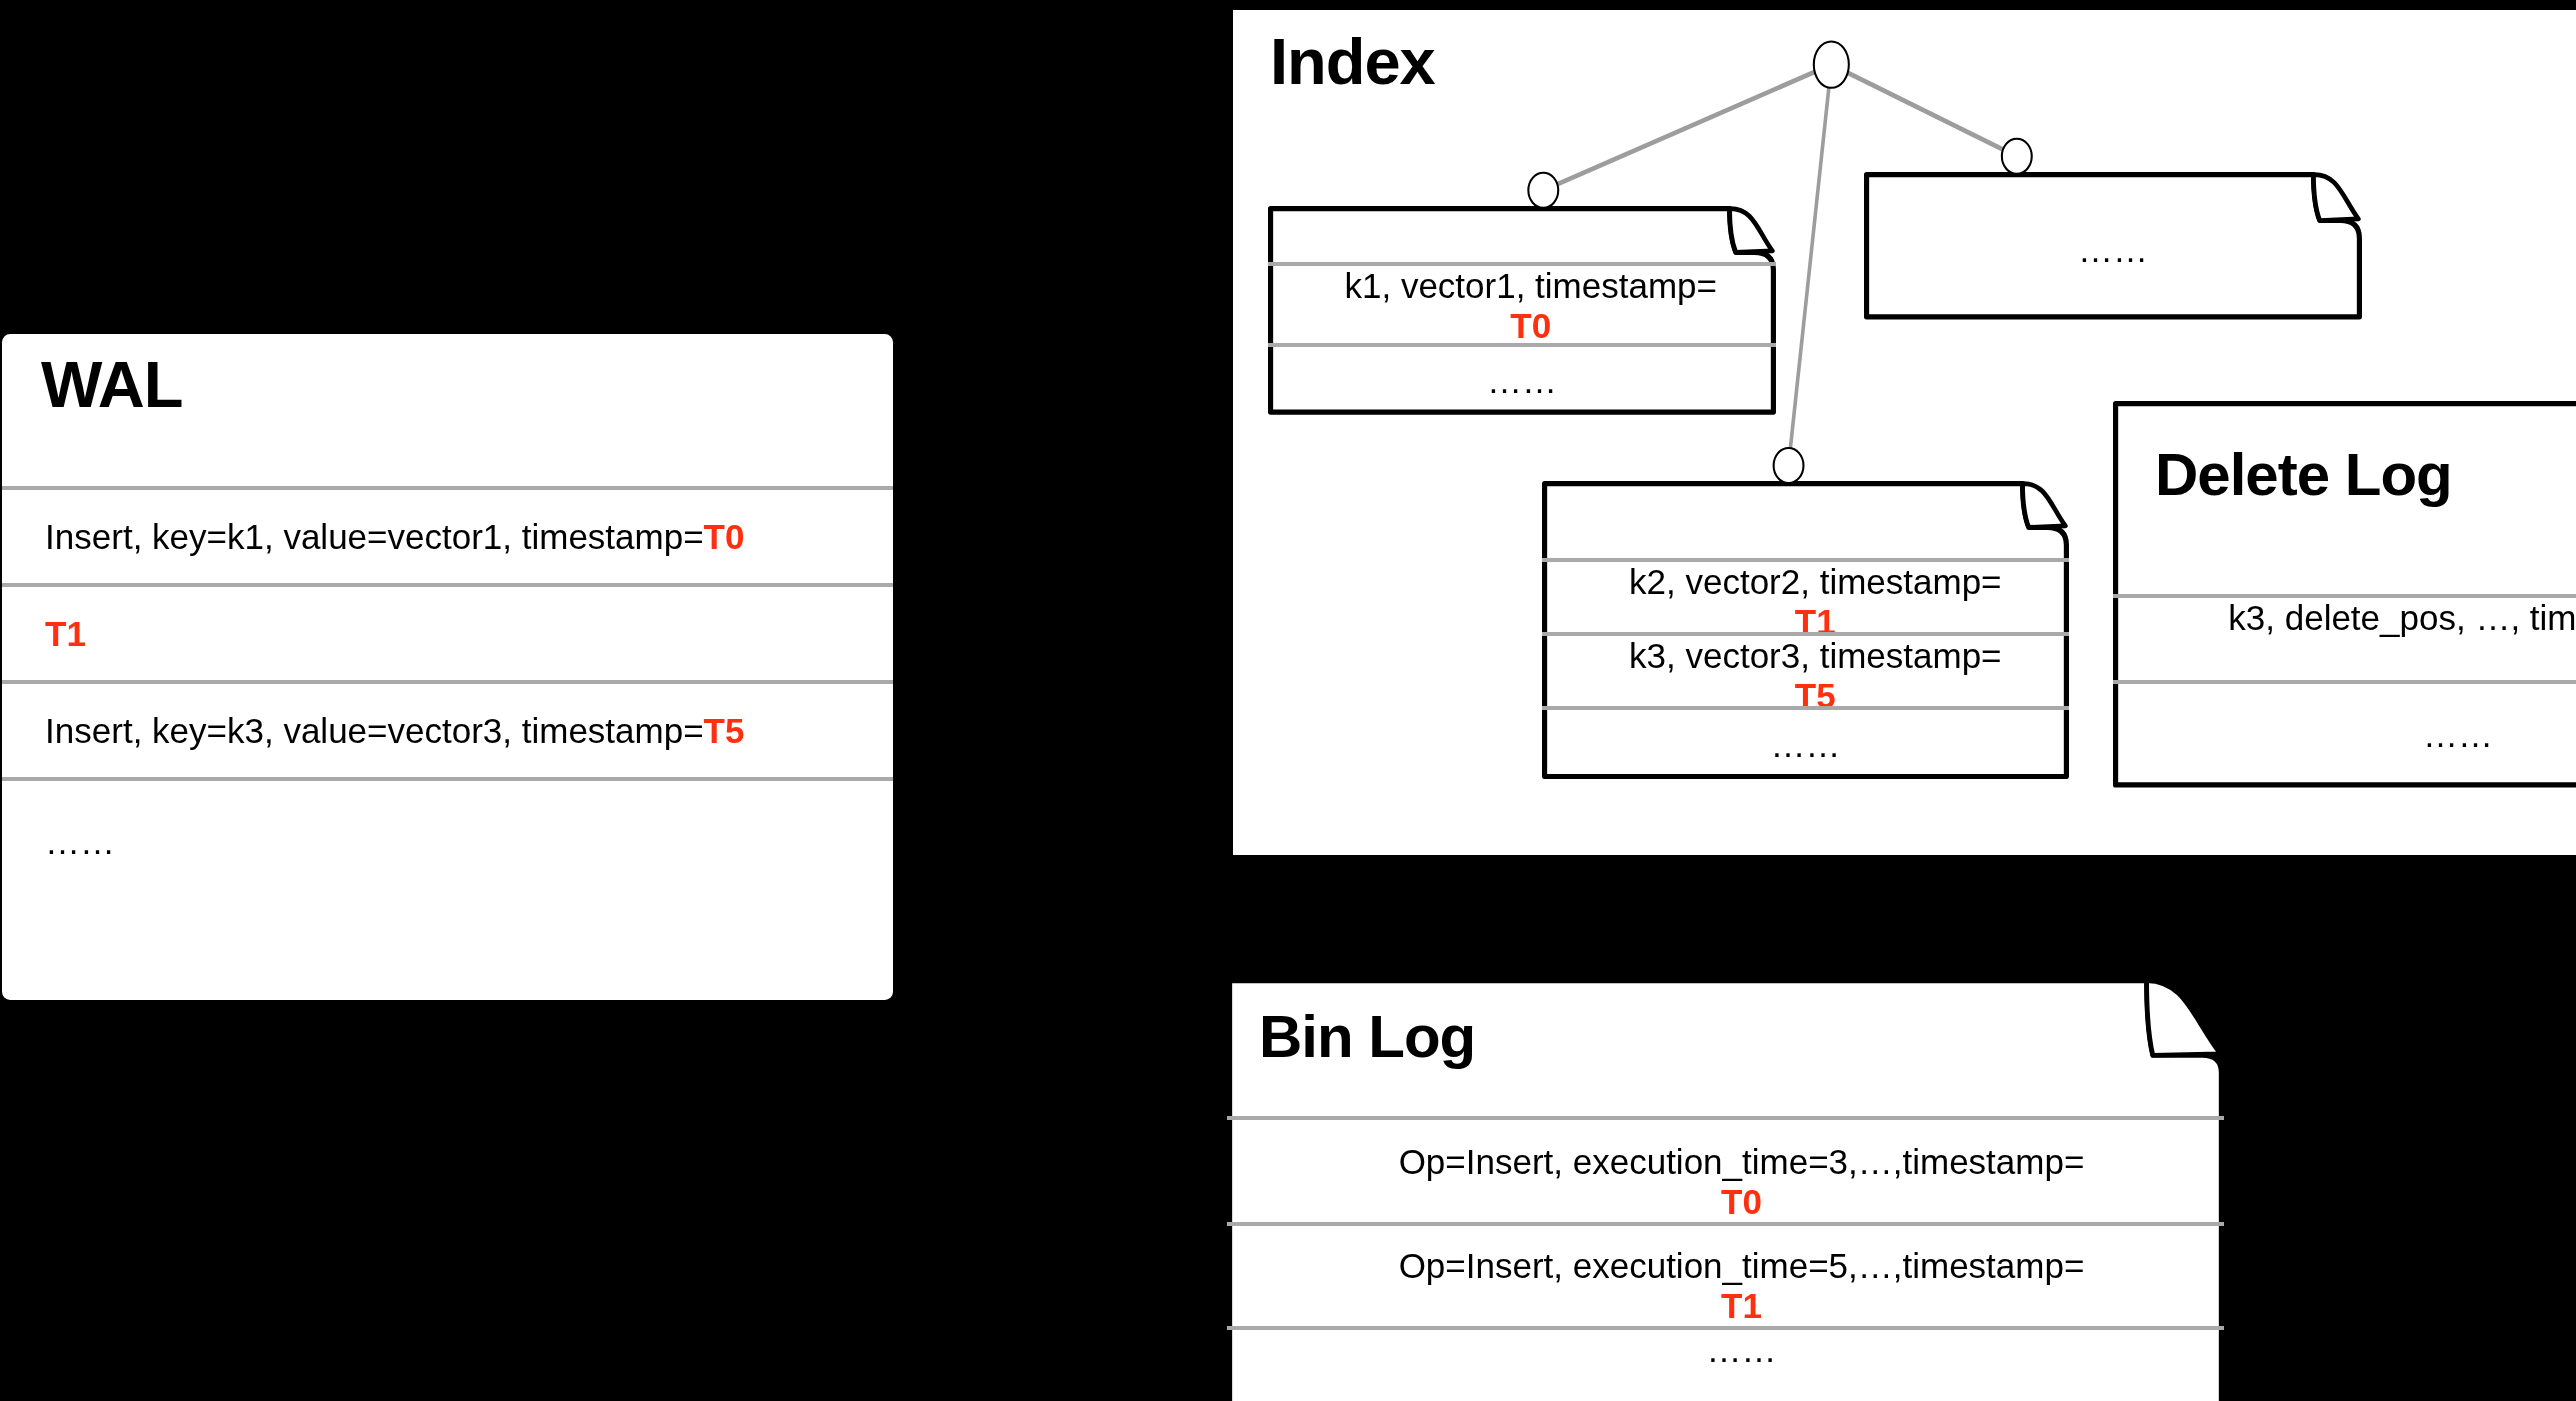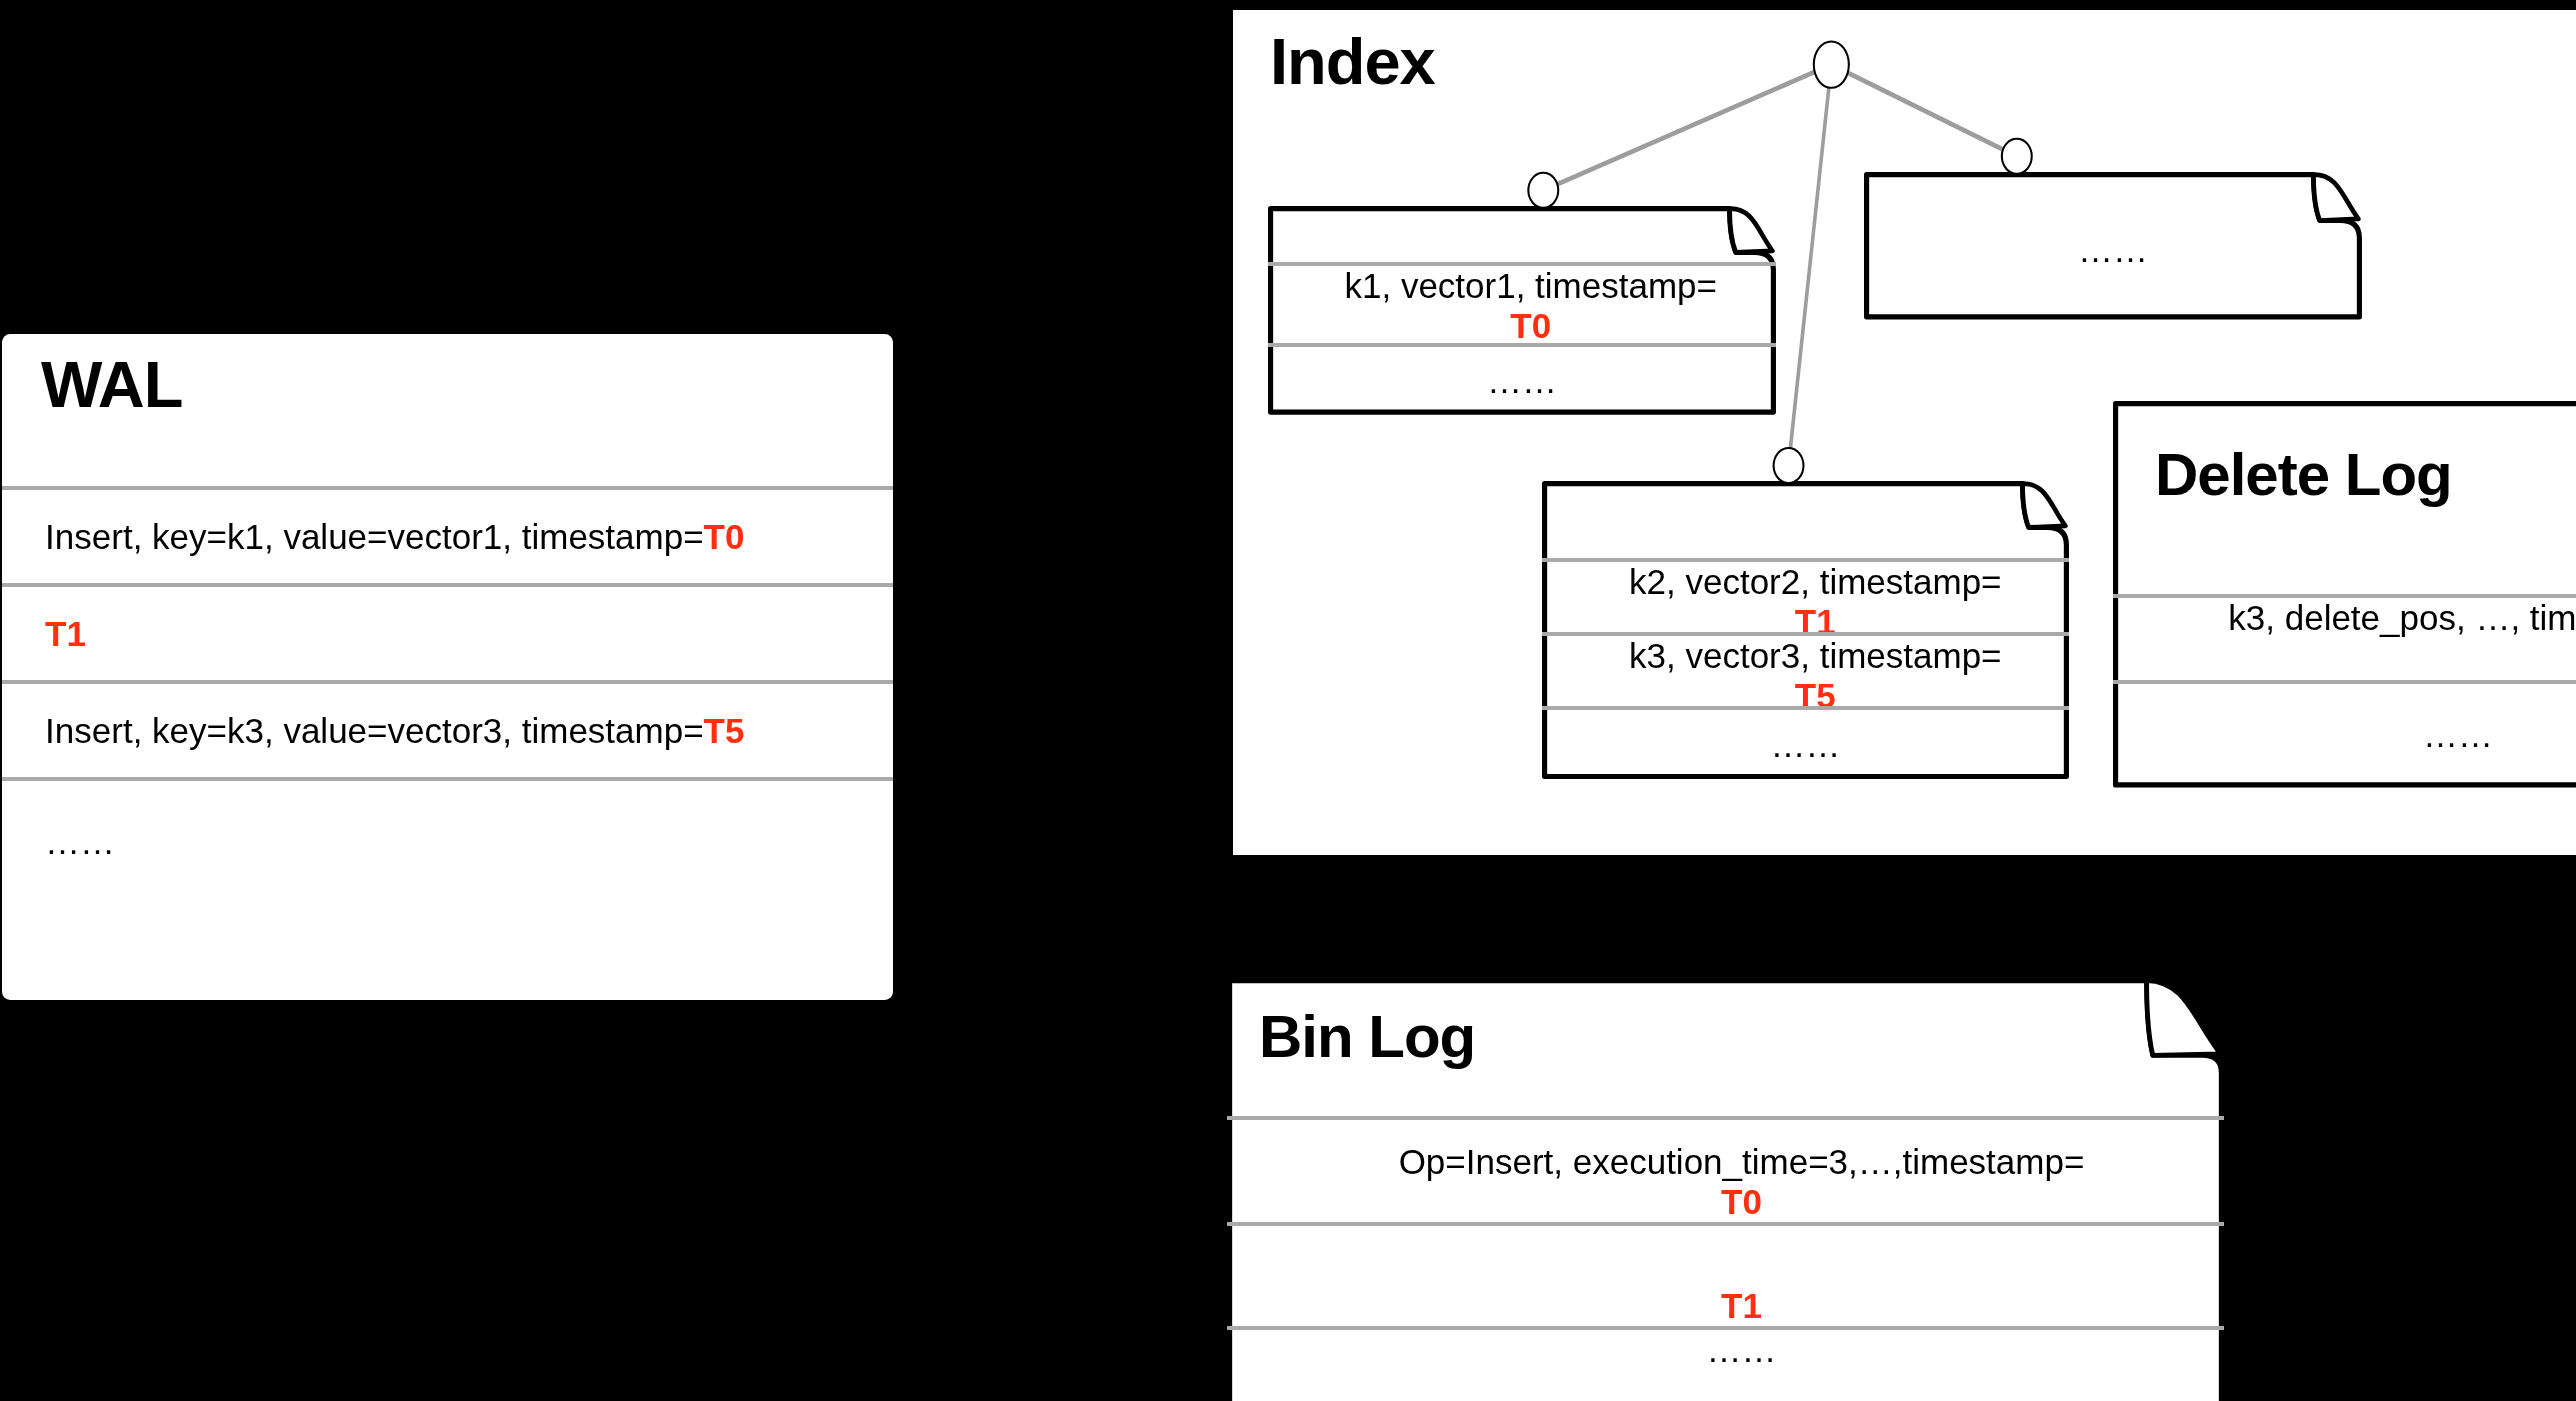--- a/index.html
+++ b/index.html
@@ -181,20 +181,21 @@
       </svg>
     <div class="doc-body">
       <div class="doc-head">
         <span class="box-title">Bin Log</span>
       </div>
       <div class="row">
         <span>Op=Insert, execution_time=3,…,timestamp=</span>
           <span class="ts">T0</span>
       </div>
       <div class="row r2">
+        <span>Op=Insert, execution_time=5,…,timestamp=</span>
           <span class="ts">T1</span>
       </div>
       <div class="row dots">
         <span>……</span>
       </div>
     </div>
   </section>
 
 </div>
 

